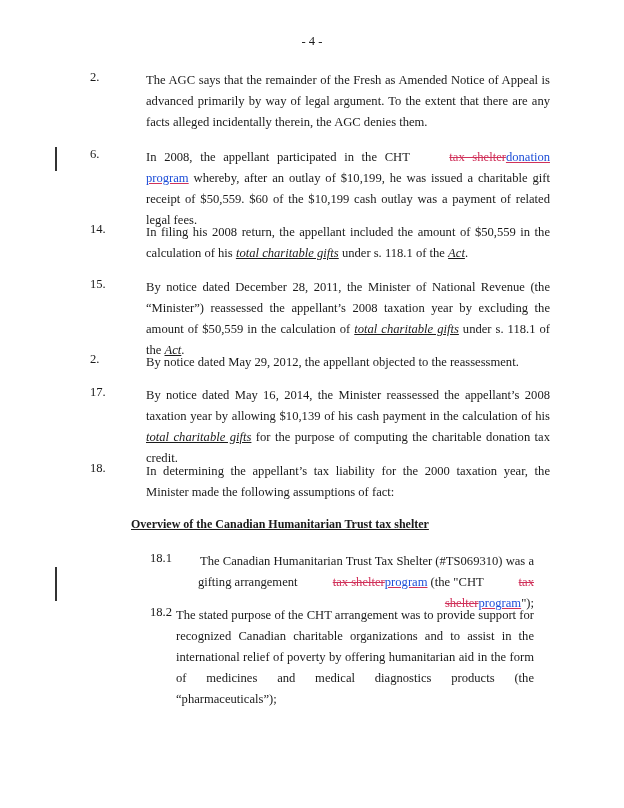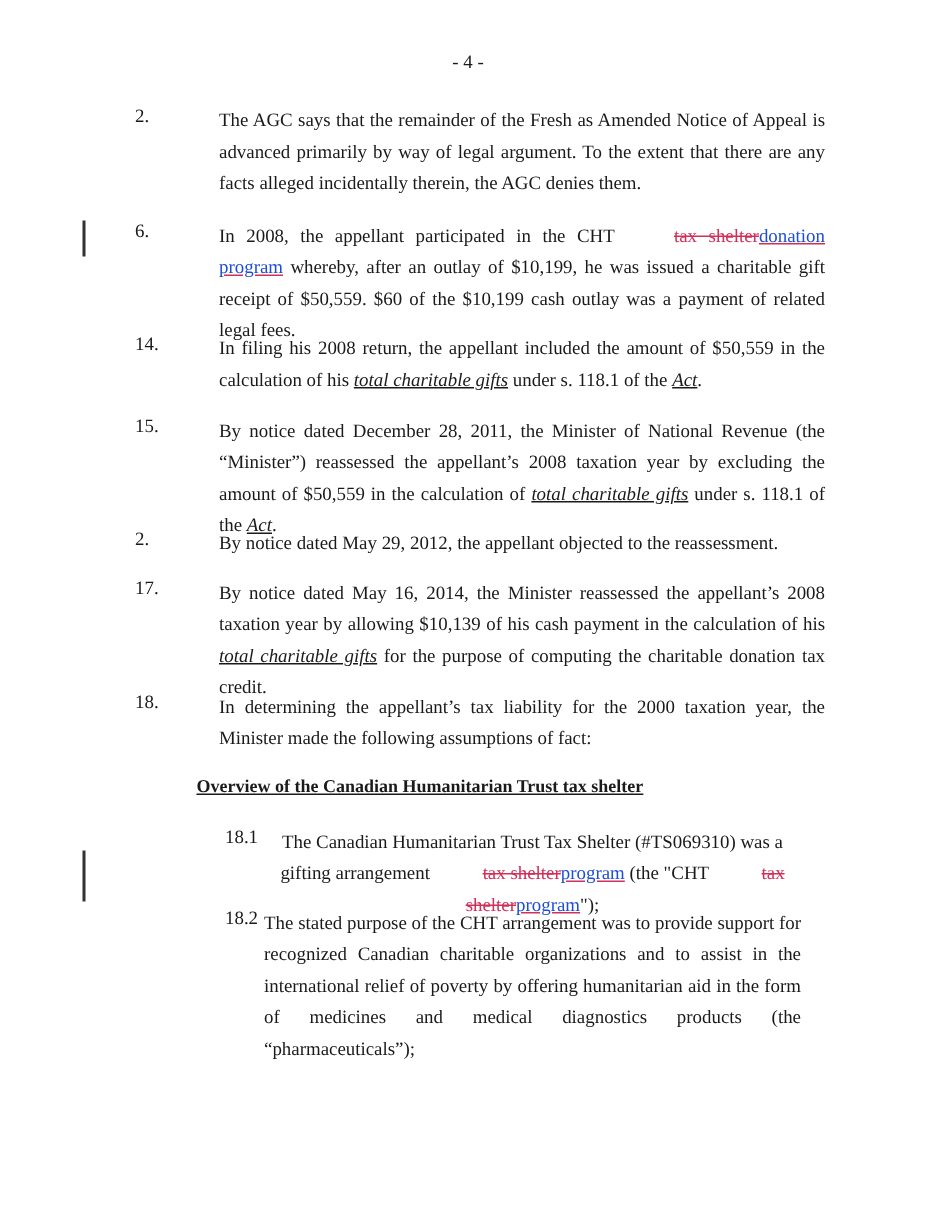--- a/index.html
+++ b/index.html
@@ -57,19 +57,19 @@
 
 <div class="para" style="top:461px;">
   <span class="num">18.</span>
   <div class="text">In determining the appellant’s tax liability for the 2000 taxation year, the Minister made the following assumptions of fact:</div>
 </div>
 
 <div class="heading">Overview of the Canadian Humanitarian Trust tax shelter</div>
 
 <div class="para" style="top:551px;">
   <span class="sub-num">18.1</span>
-  <div class="sub-text" style="text-align:center;"><span>The Canadian Humanitarian Trust Tax Shelter (#TS069310) was a gifting arrangement </span><span class="del">tax shelter</span><span class="ins">program</span><span> (the "CHT </span><span class="del">tax shelter</span><span class="ins">program</span><span>");</span></div>
+  <div class="sub-text" style="text-align:right;"><span>The Canadian Humanitarian Trust Tax Shelter (#TS069310) was a gifting arrangement </span><span class="del">tax shelter</span><span class="ins">program</span><span> (the "CHT </span><span class="del">tax shelter</span><span class="ins">program</span><span>");</span></div>
 </div>
 
 <div class="para" style="top:605px;">
   <span class="sub-num">18.2</span>
   <div class="sub-text">The stated purpose of the CHT arrangement was to provide support for recognized Canadian charitable organizations and to assist in the international relief of poverty by offering humanitarian aid in the form of medicines and medical diagnostics products (the “pharmaceuticals”);</div>
 </div>
 
 </body></html>

